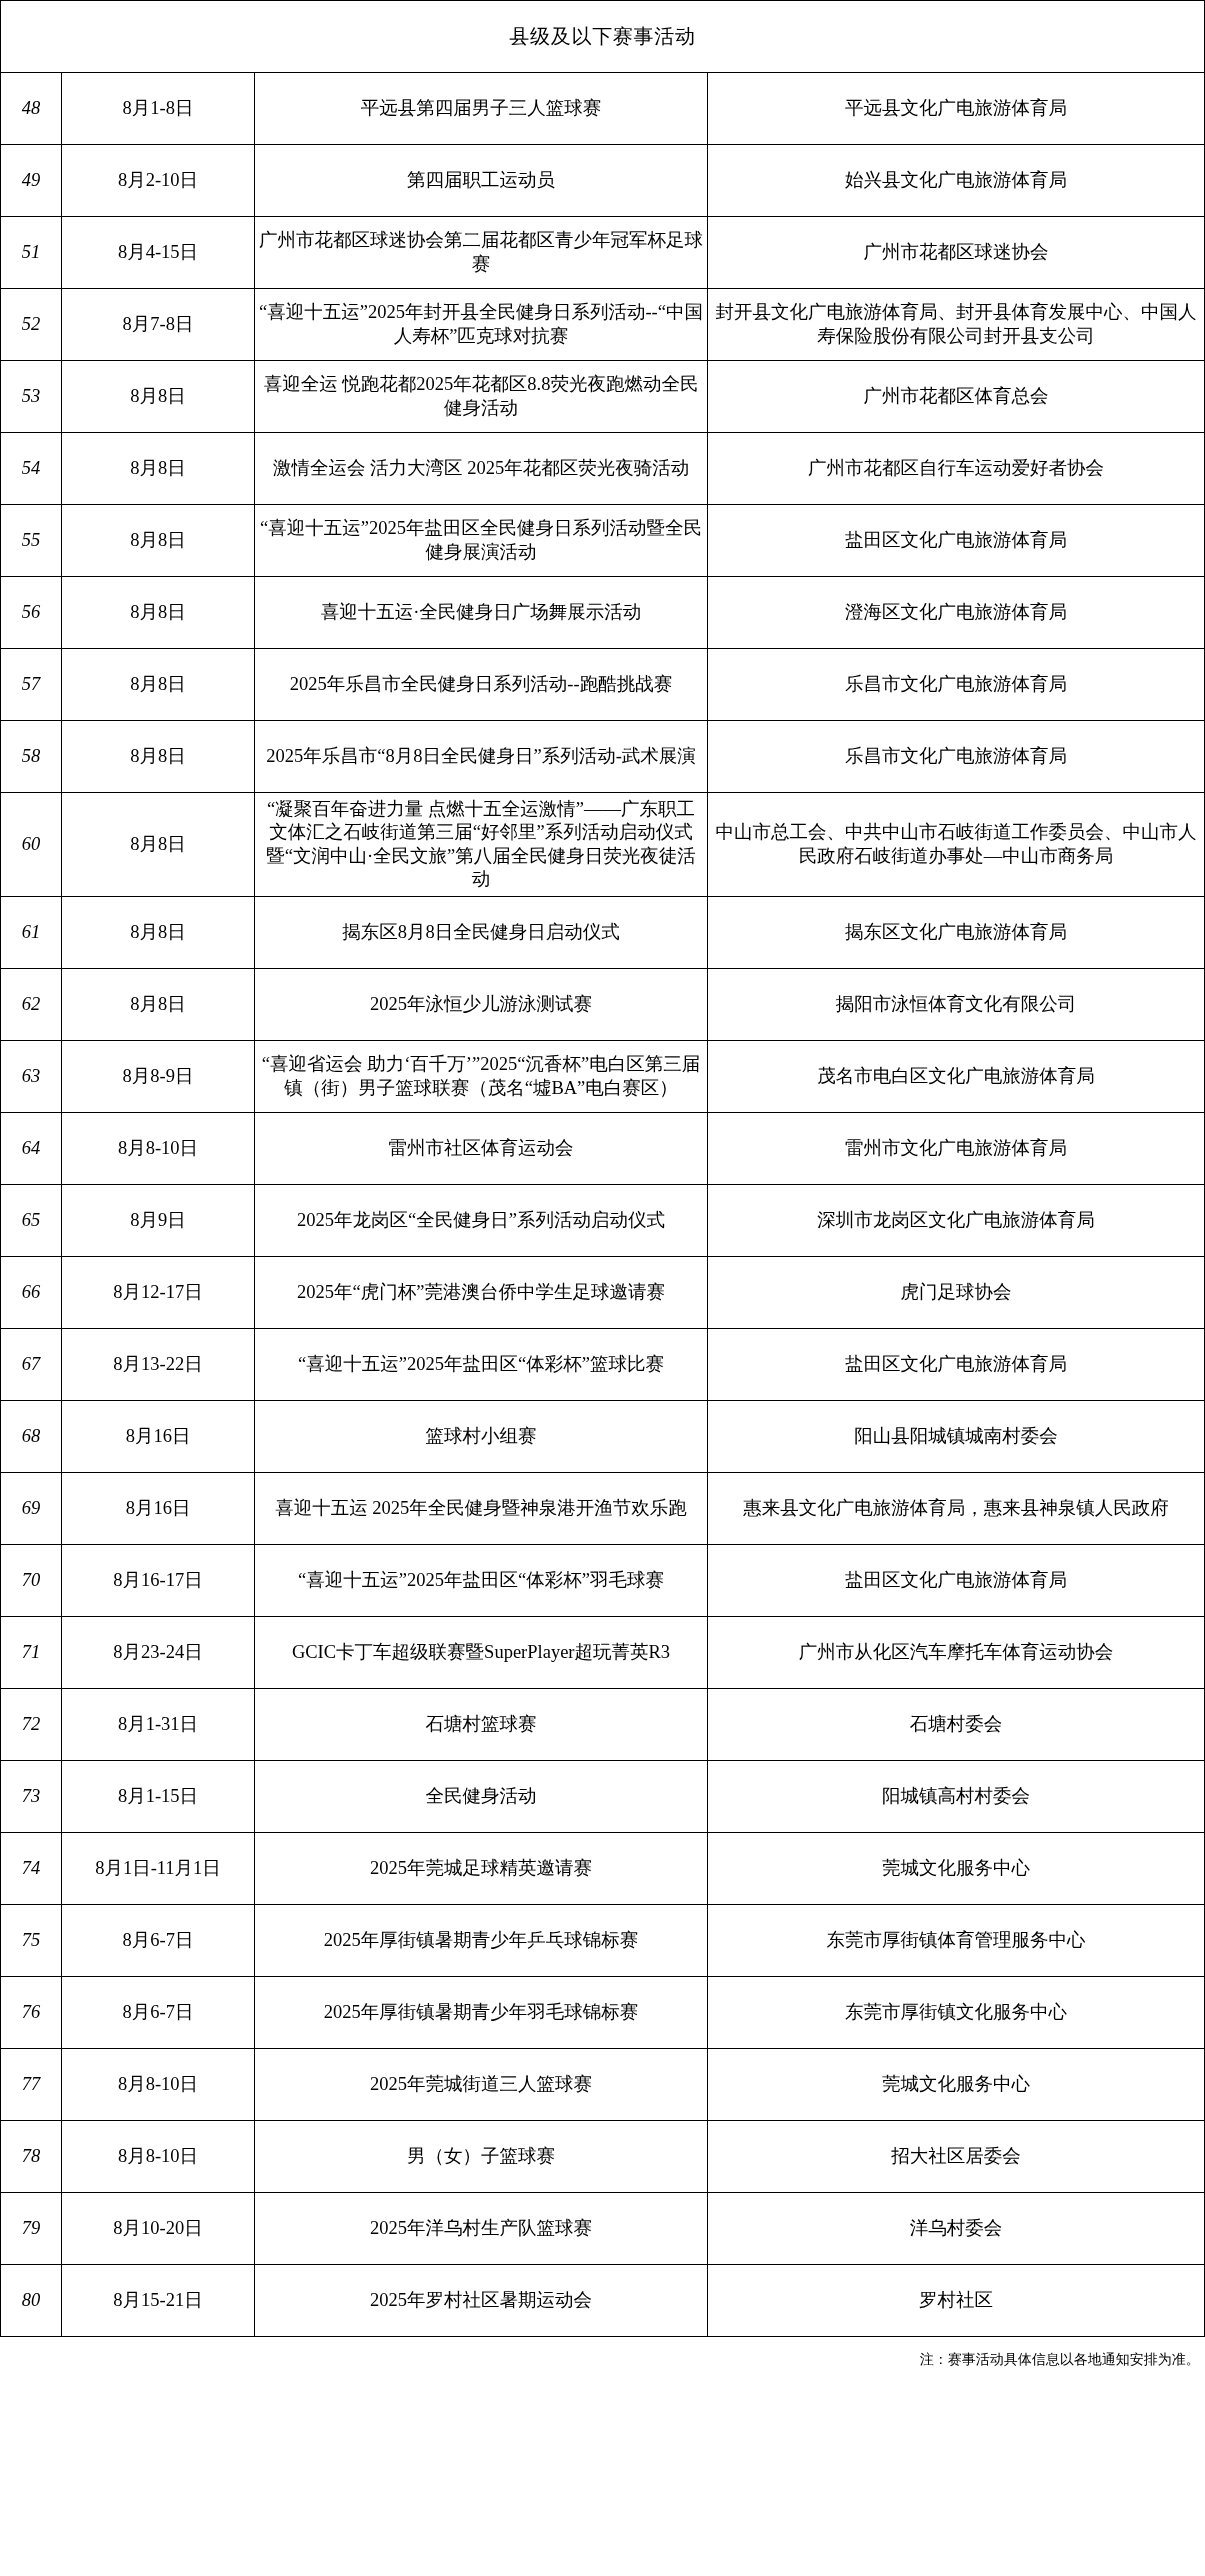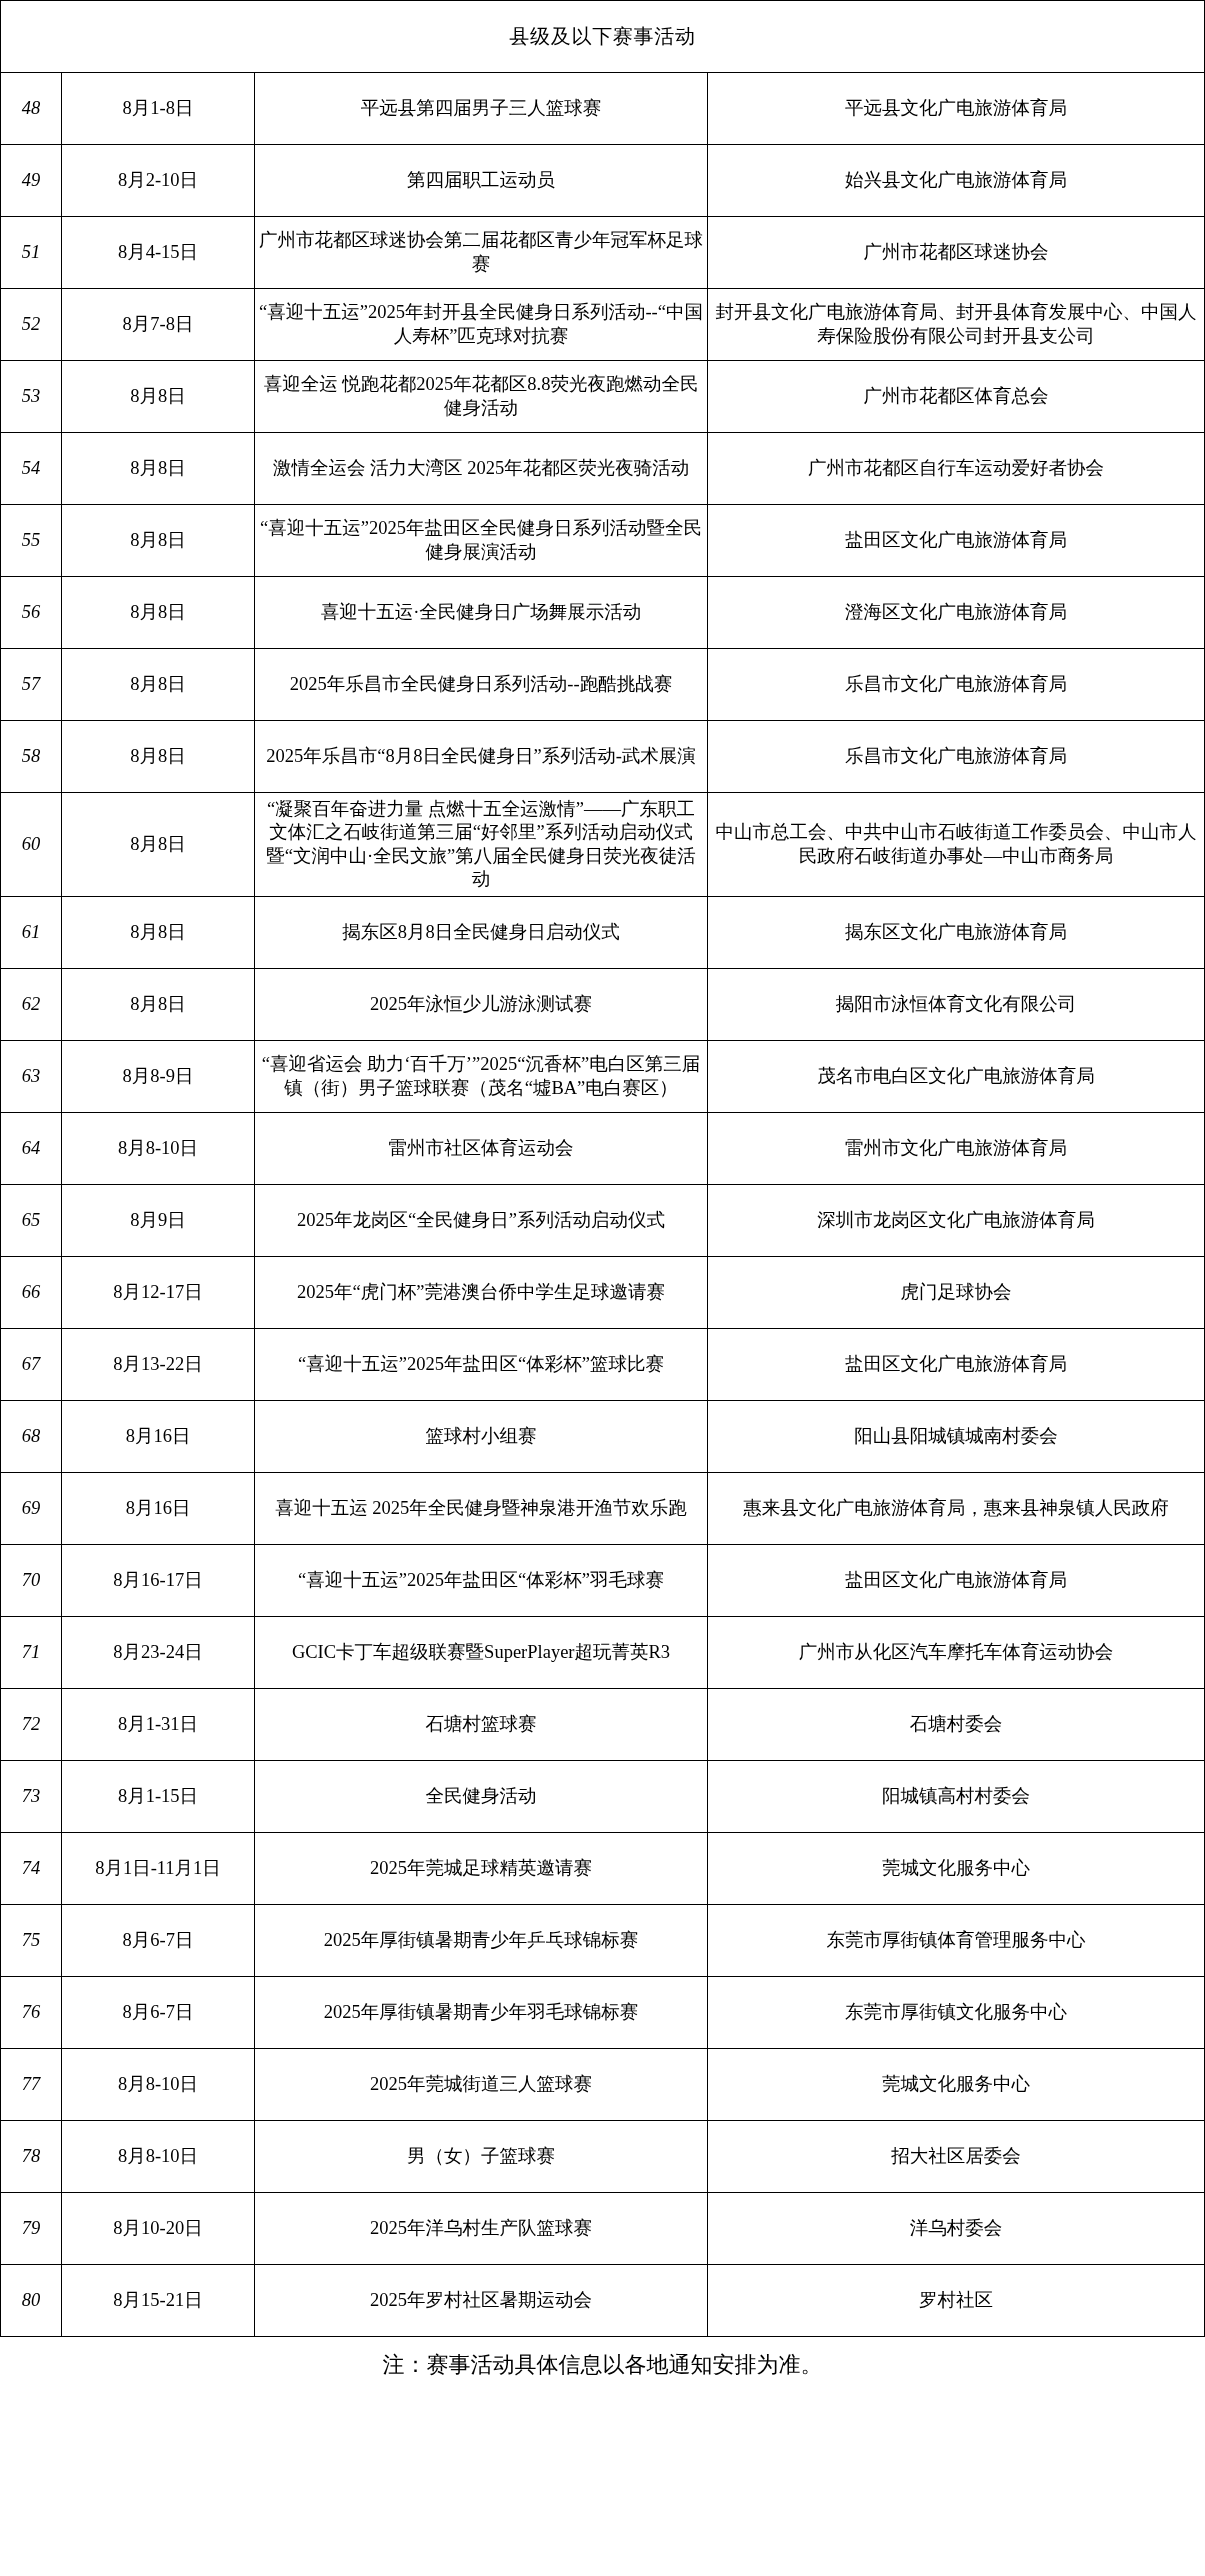--- a/index.html
+++ b/index.html
@@ -35,24 +35,24 @@
   tr.title-row td {
     font-size: 20px;
     letter-spacing: 0.7px;
     padding: 4px;
   }
   td.cell-no   { font-size: 19px; font-style: italic; }
   td.cell-date { font-size: 18.5px; white-space: nowrap; }
   td.cell-event { padding: 5.3px 3.3px; }
   td.cell-org   { padding: 5.3px 3.3px; font-family: Liberation Serif, serif; }
   .note {
-    font-size: 22px;
+    font-size: 14px;
     line-height: 1.2;
     padding: 14.5px 5.3px 12px 5.3px;
-    text-align: center;
+    text-align: right;
   }
 </style>
 </head>
 <body>
 
 <div class="page">
   <table class="events">
     <colgroup>
       <col style="width:61px">
       <col style="width:193px">

